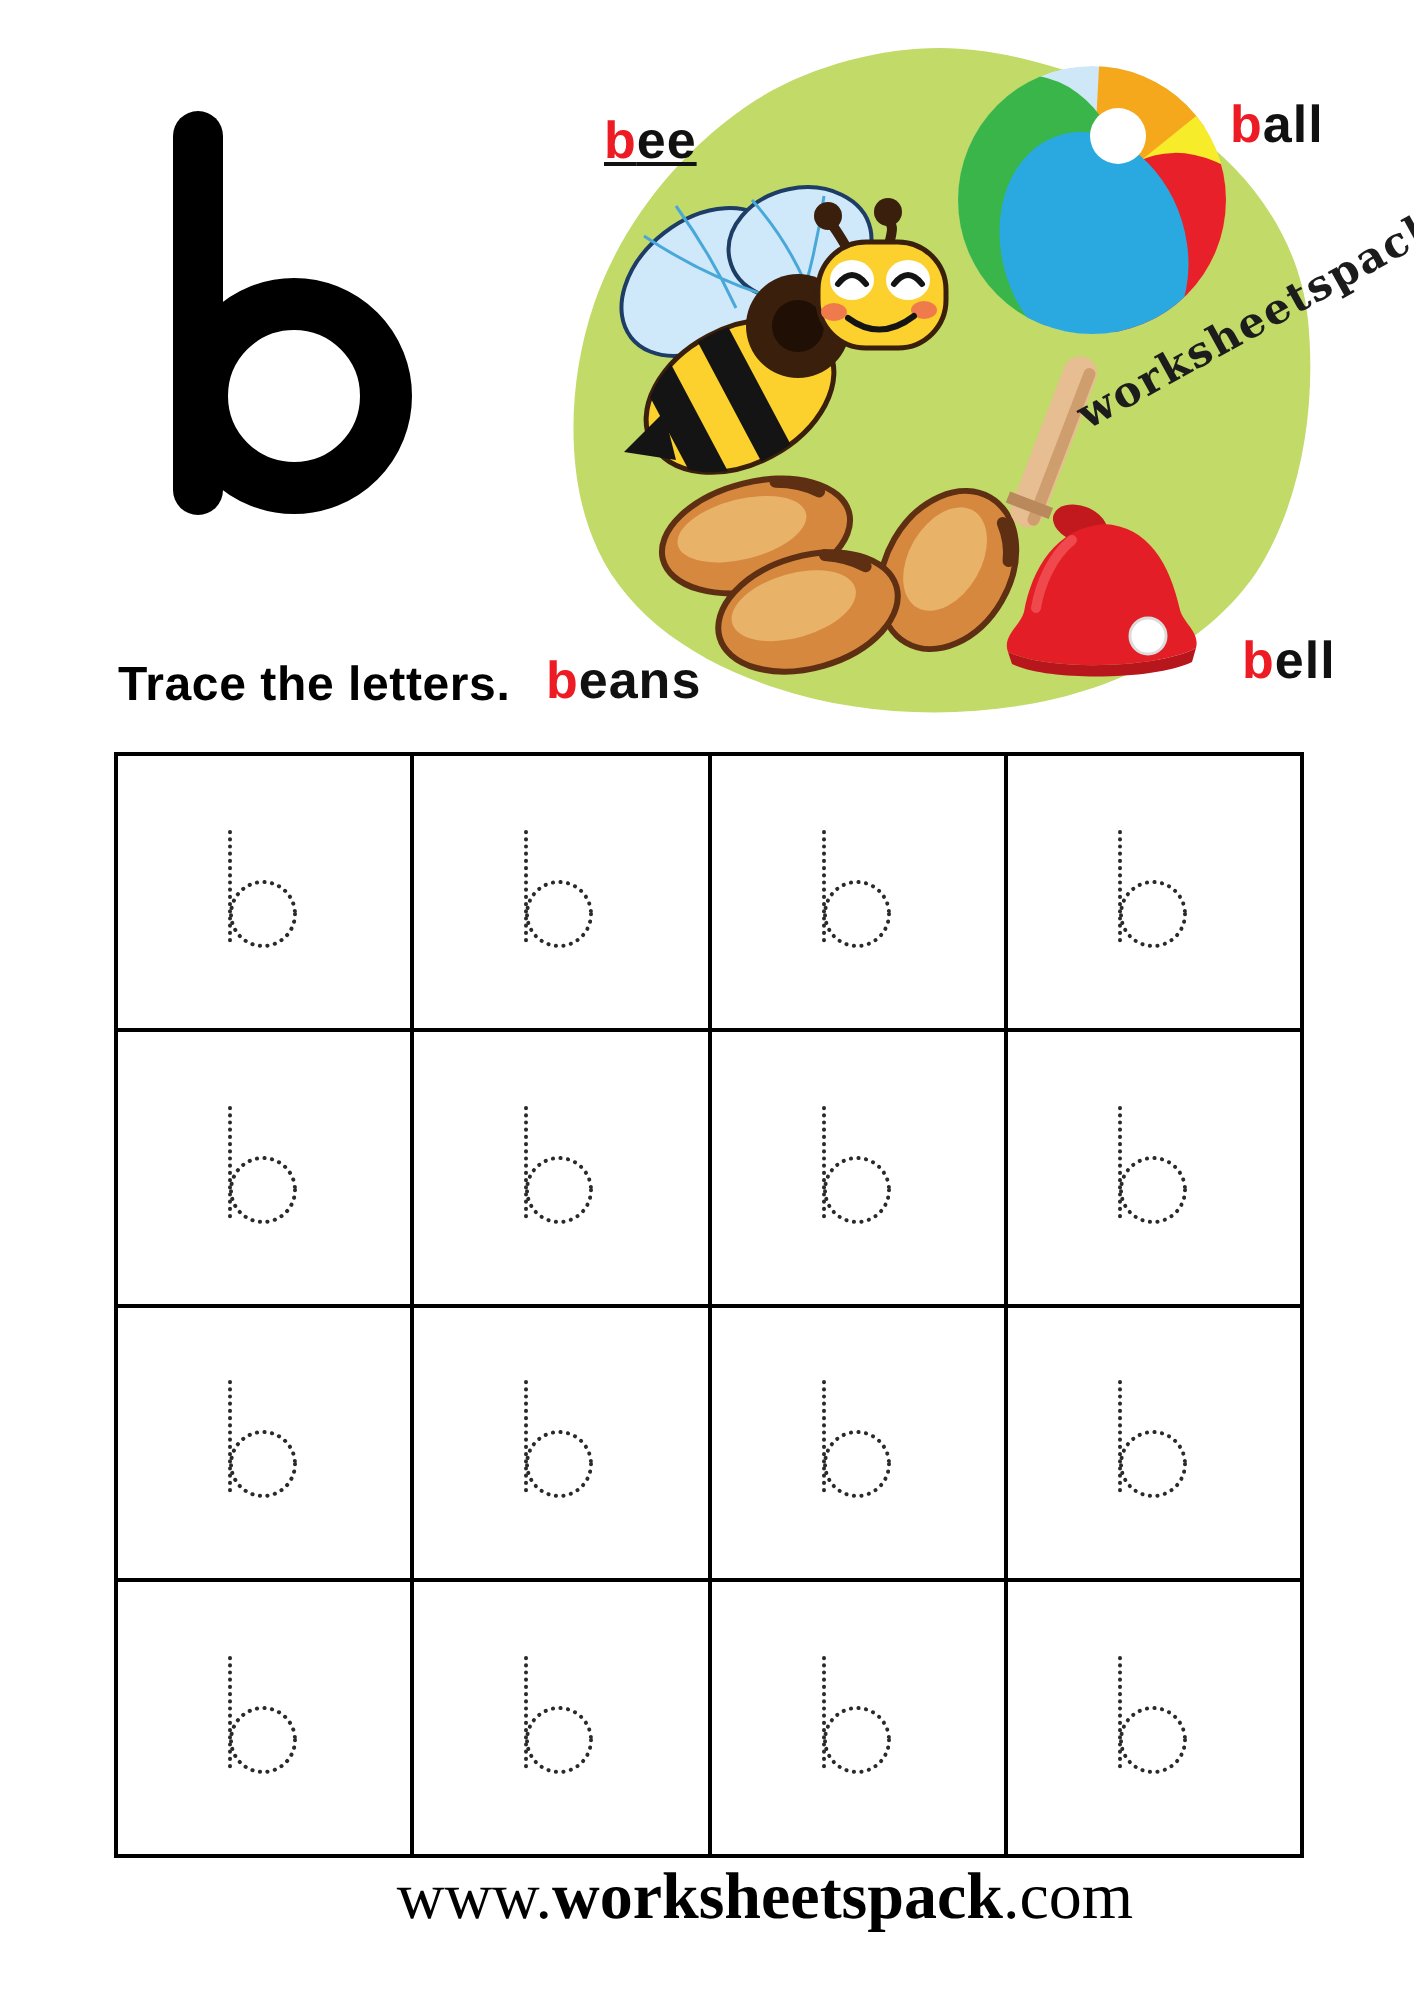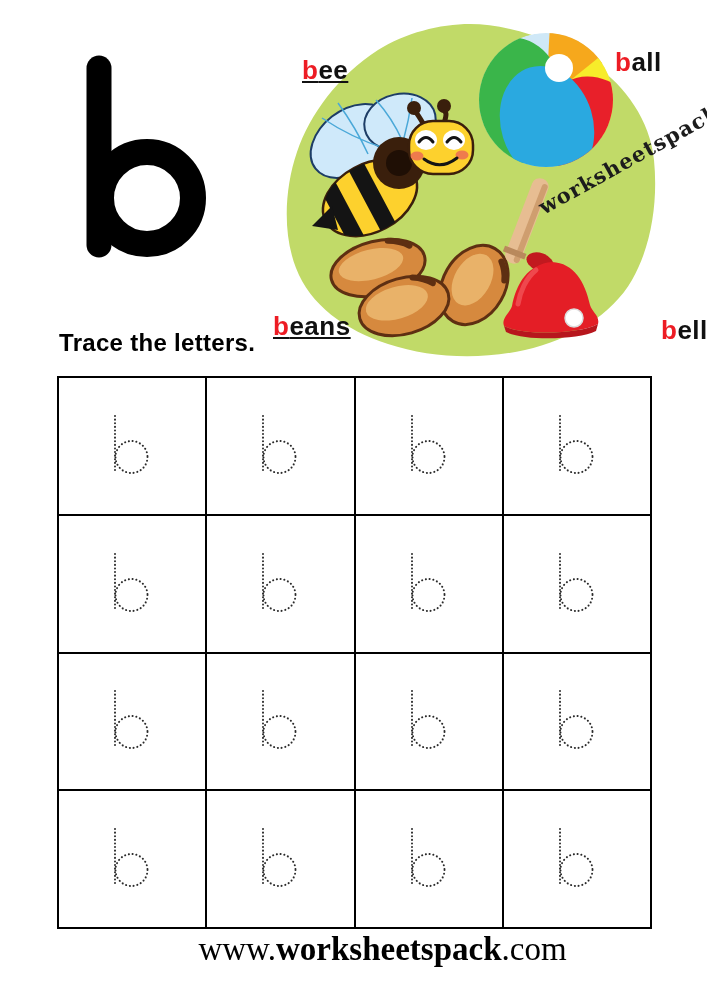--- a/index.html
+++ b/index.html
@@ -5,22 +5,22 @@
   html,body{margin:0;padding:0;background:#fff;}
   body{width:707px;height:1000px;position:relative;overflow:hidden;
        font-family:"Liberation Sans",sans-serif;}
   .abs{position:absolute;}
   
   .vocab-label{position:absolute;font-size:26px;font-weight:700;color:#111;
                letter-spacing:0.5px;white-space:nowrap;}
   .vocab-label .initial{color:#ed1c24;}
   .label-bee{left:302px;top:55px;text-decoration:underline;}
   .label-ball{left:615px;top:47px;}
-  .label-beans{left:273px;top:311px;text-decoration:underline;}
-  .label-bell{left:621px;top:315px;margin-left:40px;}
+  .label-beans{left:273px;top:325px;}
+  .label-bell{left:621px;top:315px;}
   
   .watermark{position:absolute;left:540px;top:196px;
              font-family:"DejaVu Serif",serif;font-weight:bold;font-size:21px;
              color:#1c1c1c;letter-spacing:1px;transform:rotate(-29deg);
              transform-origin:0 50%;white-space:nowrap;}
   
   .instruction{position:absolute;left:59px;top:329px;font-size:24px;
                font-weight:700;color:#000000;letter-spacing:0.3px;}
   
   .trace-grid{position:absolute;left:57px;top:376px;width:595px;height:553px;

